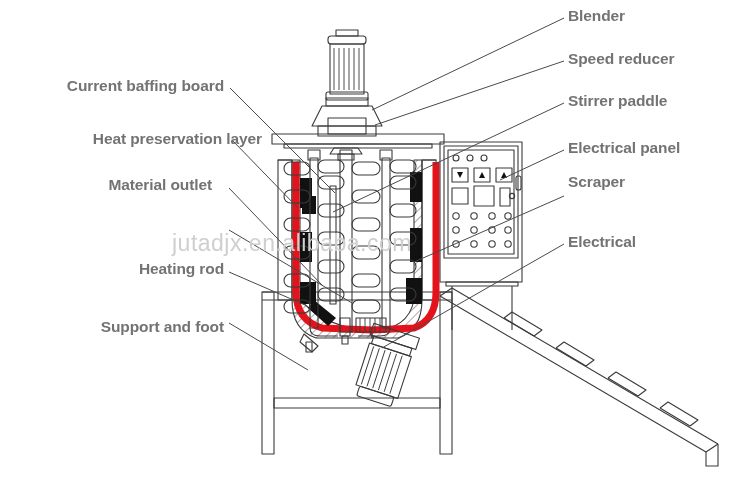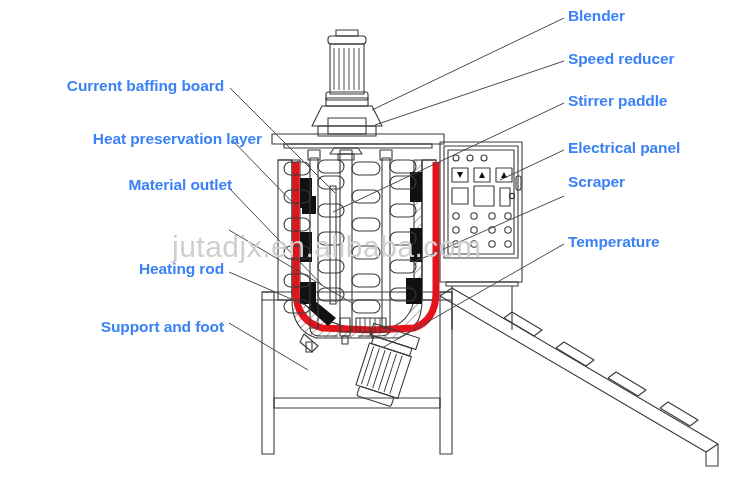--- a/index.html
+++ b/index.html
@@ -10,31 +10,31 @@
     overflow:hidden;
     position:relative;
   }
   #stage{position:absolute;left:0;top:0;width:750px;height:478px;}
   svg.layer{position:absolute;left:0;top:0;width:750px;height:478px;}
   .labels{position:absolute;left:0;top:0;width:750px;height:478px;}
   .lbl{
     position:absolute;
     font-weight:bold;
     font-size:15.5px;
-    color:#3b82f6;
+    color:#737373;
     white-space:nowrap;
     letter-spacing:-0.1px;
     line-height:1;
   }
   .lbl.left{text-align:right;transform:translate(-100%,-50%);}
   .lbl.right{text-align:left;transform:translate(0,-50%);}
   .wm{
     position:absolute;
     color:#cfcfcf;
-    font-size:30px;
+    font-size:23px;
     font-weight:400;
     letter-spacing:0.5px;
     white-space:nowrap;
     font-family:"Liberation Sans", sans-serif;
   }
 </style>
 </head>
 <body>
 
 <div id="stage">
@@ -261,25 +261,25 @@
       <line x1="564" y1="196" x2="414" y2="262"></line>
       <line x1="564" y1="244" x2="382" y2="348"></line>
     </g>
   </svg>
 
   <div class="wm" style="left:172px;top:230px;">jutadjx.en.alibaba.com</div>
 
   <div class="labels">
     <div class="lbl left" style="left:224px;top:86px;">Current baffing board</div>
     <div class="lbl left" style="left:228px;top:139px;margin-left:34px;">Heat preservation layer</div>
-    <div class="lbl left" style="left:232px;top:185px;">Material outlet</div>
+    <div class="lbl left" style="left:212px;top:185px;">Material outlet</div>
     <div class="lbl left" style="left:224px;top:269px;">Heating rod</div>
     <div class="lbl left" style="left:224px;top:327px;">Support and foot</div>
 
     <div class="lbl right" style="left:568px;top:16px;">Blender</div>
     <div class="lbl right" style="left:568px;top:101px;">Stirrer paddle</div>
     <div class="lbl right" style="left:568px;top:59px;">Speed reducer</div>
     <div class="lbl right" style="left:568px;top:148px;">Electrical panel</div>
     <div class="lbl right" style="left:568px;top:182px;">Scraper</div>
-    <div class="lbl right" style="left:568px;top:242px;">Temperature</div>
+    <div class="lbl right" style="left:568px;top:242px;">Electrical</div>
   </div>
 
 </div>
 
 </body></html>

